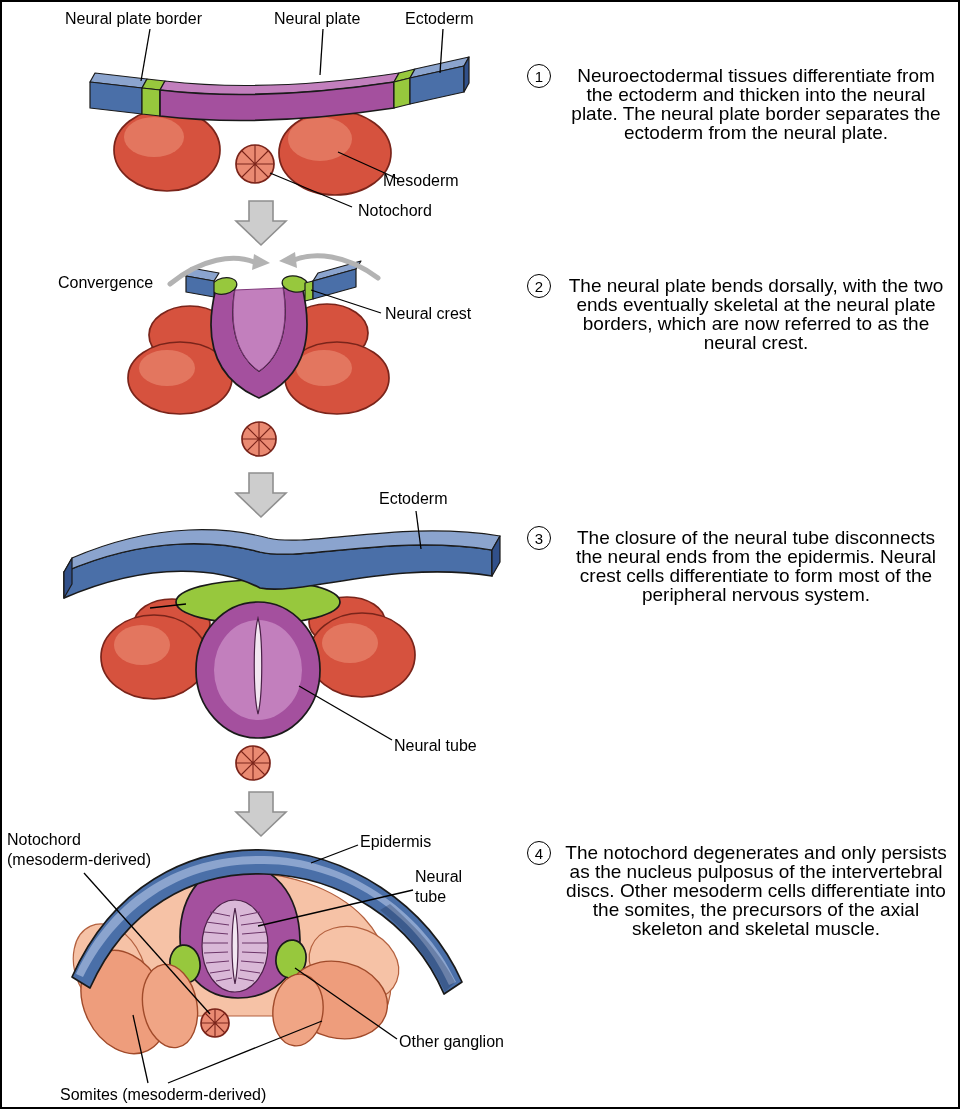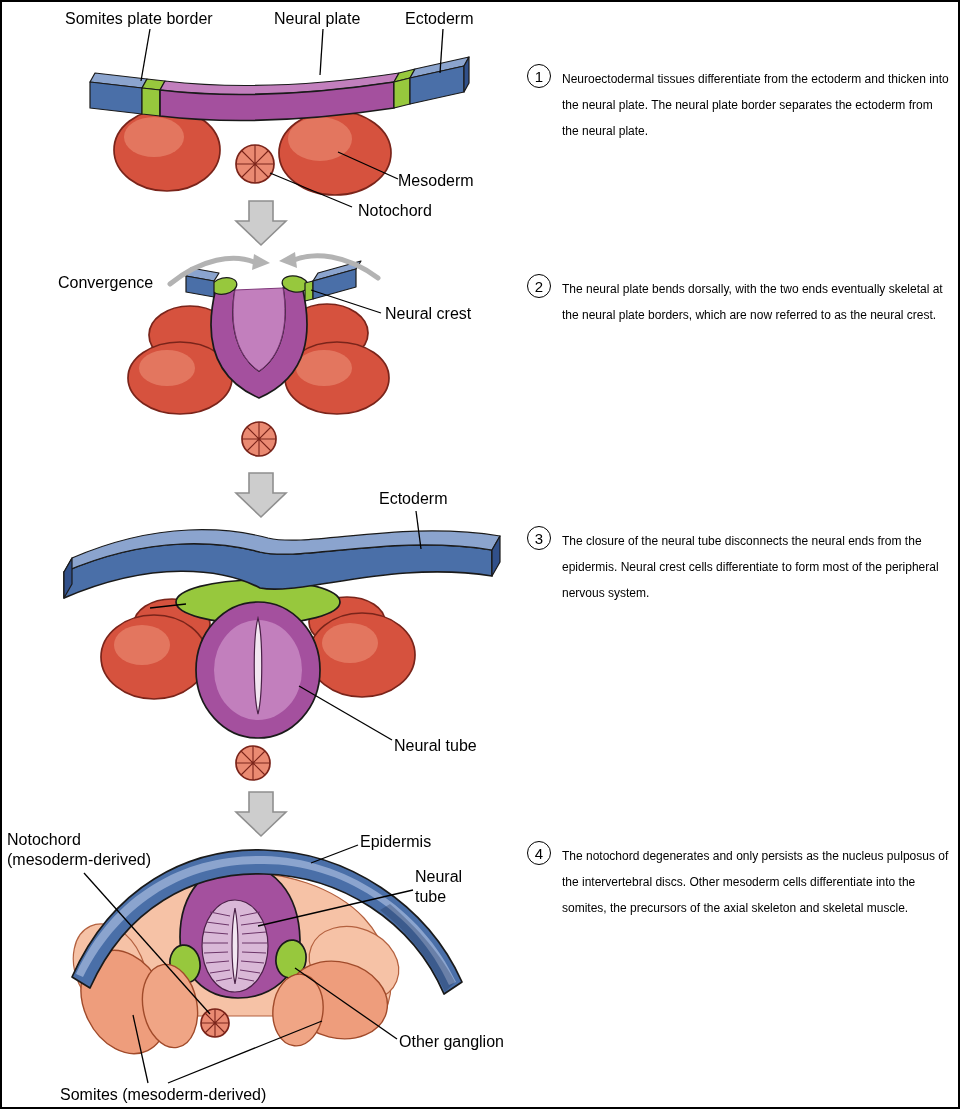--- a/index.html
+++ b/index.html
@@ -14,21 +14,21 @@
   .lbl {
     position:absolute; font-size:16px; line-height:1.27;
     white-space:pre-line; color:#000;
   }
   .step { position:absolute; left:525px; width:424px; display:flex; gap:11px; }
   .stepnum {
     width:24px; height:24px; flex:none; border:1.6px solid #000; border-radius:50%;
     display:flex; align-items:center; justify-content:center;
     font-size:15px; margin-top:-2px;
   }
-  .steptext { font-size:12px; line-height:26px; width:388px; }
+  .steptext { font-size:19px; line-height:19px; width:388px;text-align:center; }
 
   
   .f-blue   { fill:var(--c-ectoderm-blue); }
   .f-blue-l { fill:var(--c-ectoderm-blue-light); }
   .f-blue-d { fill:var(--c-ectoderm-blue-dark); }
   .f-purple   { fill:var(--c-neural-purple); }
   .f-purple-l { fill:var(--c-neural-purple-light); }
   .f-tube-pale{ fill:var(--c-neural-tube-pale); }
   .f-lumen    { fill:var(--c-lumen-pale); }
   .f-green  { fill:var(--c-crest-green); }
@@ -199,24 +199,24 @@
 
       <path class="ptr" d="M82,871 L208,1012"></path>
       <path class="ptr" d="M356,843 L309,861"></path>
       <path class="ptr" d="M411,888 L256,924"></path>
       <path class="ptr" d="M395,1037 L293,966"></path>
       <path class="ptr" d="M146,1081 L131,1013"></path>
       <path class="ptr" d="M166,1081 L320,1019"></path>
     </g>
   </svg>
 
-  <div class="lbl" style="left:63px;top:7px">Somites plate border</div>
+  <div class="lbl" style="left:63px;top:7px">Neural plate border</div>
   <div class="lbl" style="left:272px;top:7px">Neural plate</div>
   <div class="lbl" style="left:403px;top:7px">Ectoderm</div>
-  <div class="lbl" style="left:396px;top:169px">Mesoderm</div>
+  <div class="lbl" style="left:381px;top:169px">Mesoderm</div>
   <div class="lbl" style="left:356px;top:199px">Notochord</div>
 
   <div class="lbl" style="left:56px;top:271px">Convergence</div>
   <div class="lbl" style="left:383px;top:302px">Neural crest</div>
 
   <div class="lbl" style="left:377px;top:487px">Ectoderm</div>
   <div class="lbl" style="left:392px;top:734px">Neural tube</div>
 
   <div class="lbl" style="left:5px;top:828px">Notochord
 (mesoderm-derived)</div>

